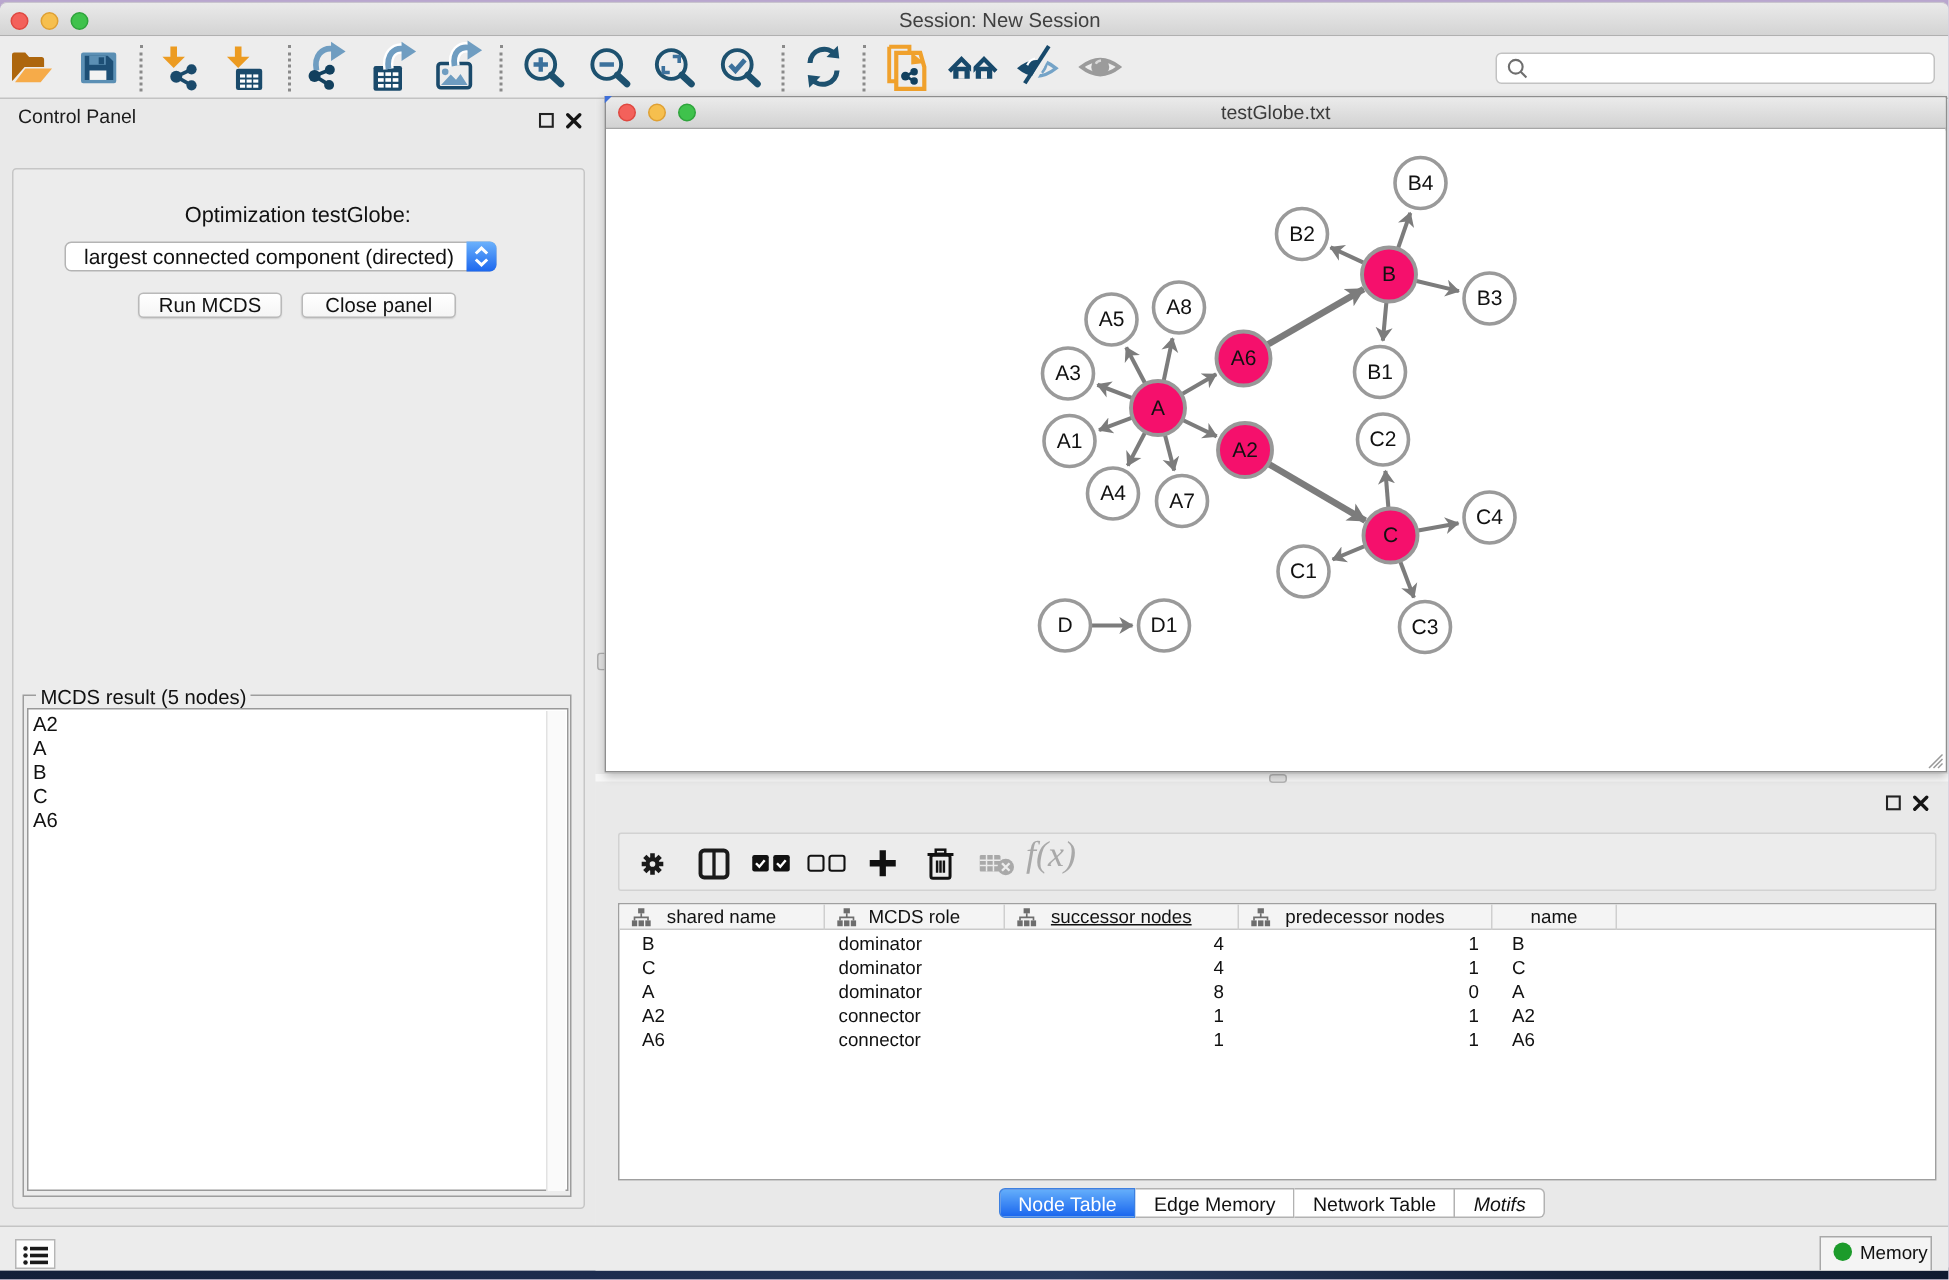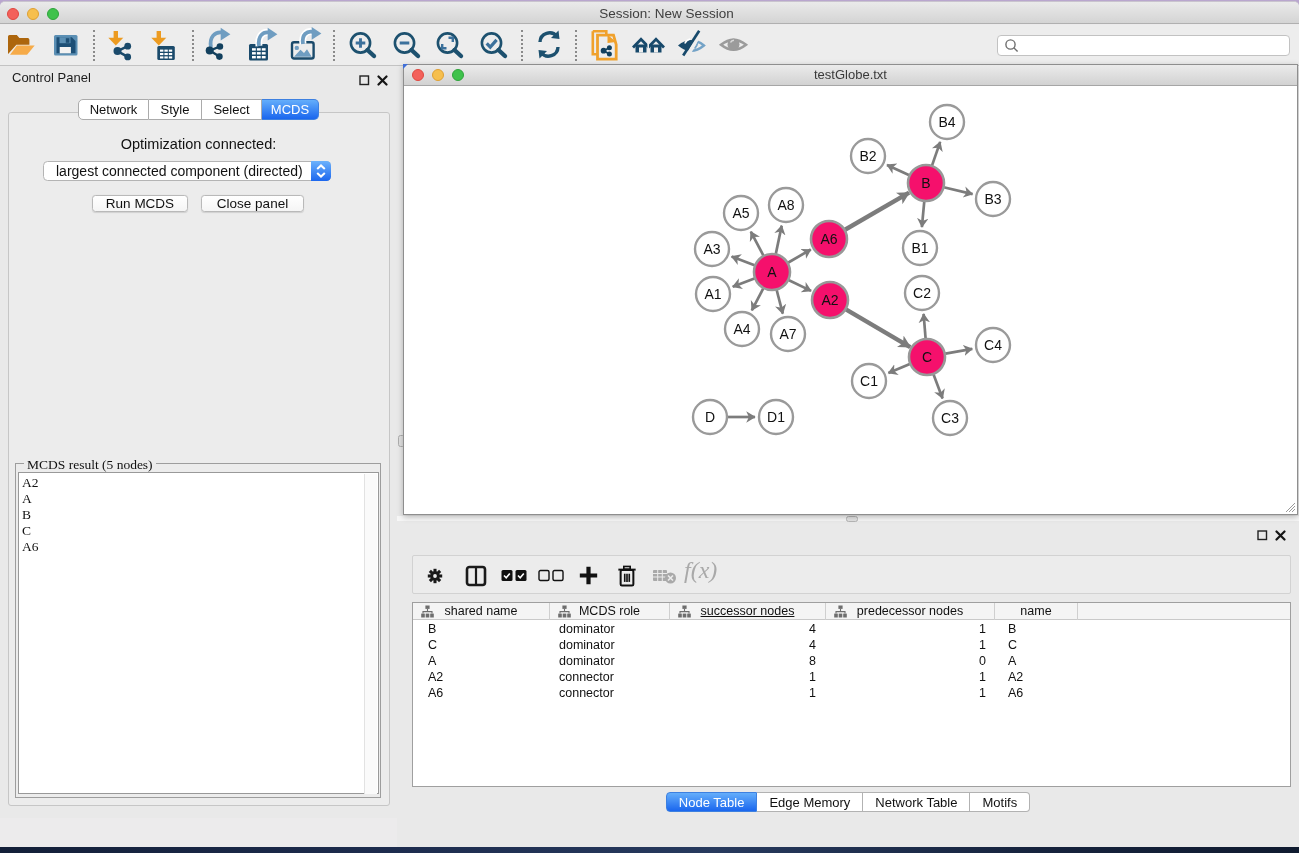--- a/index.html
+++ b/index.html
@@ -41,21 +41,21 @@
   font-size:14.5px; color:#111; }
 #dropdown { position:absolute; left:43px; top:95px; width:288px; height:20px;
   background:#fff; border:1px solid #b4b4b4; border-radius:4.5px; }
 #dropdown .dtext { position:absolute; left:12px; top:1px; font-size:14px; color:#111; }
 #dropdown .stepper { position:absolute; right:-1px; top:-1px; width:20px; height:20px;
   background:linear-gradient(#6cb2fc,#1c67ee); border-radius:0 4.5px 4.5px 0; }
 .btn { position:absolute; height:17px; background:linear-gradient(#ffffff,#f5f5f5);
   border:1px solid #b9b9b9; border-radius:3.5px; font-size:13.5px; color:#111;
   text-align:center; line-height:16px; box-shadow:0 0.5px 1px rgba(0,0,0,0.12); }
 #fieldset { position:absolute; left:15px; top:397px; width:366px; height:335px;
-  border:1px solid #9d9d9d;font-family:Liberation Serif, serif; }
+  border:1px solid #9d9d9d; }
 #fieldset .legend { position:absolute; left:8px; top:-7px; background:#ececec;
   padding:0 3px; font-size:13.5px; color:#111; }
 #listbox { position:absolute; left:2px; top:8px; width:361px; height:322px;
   background:#fff; border:1px solid #999; }
 #listbox .sbar { position:absolute; right:1px; top:1px; width:13px; height:320px;
   background:#fafafa; border-left:1px solid #e2e2e2; }
 #listbox .li { padding-left:3px; font-size:13.5px; color:#111; height:16px; line-height:16px; }
 
 #mdi { position:absolute; left:397px; top:64px; width:902px; height:836px; background:#e9e9e9; }
 #netwin { position:absolute; left:6px; top:-2px; width:895px; height:451px;
@@ -75,21 +75,21 @@
   background:#fff; border:1px solid #9f9f9f; }
 #thead { position:absolute; left:0; top:0; width:877px; height:17px; background:#f4f4f4;
   border-bottom:1px solid #c9c9c9; }
 .hcell { position:absolute; top:0; height:17px; border-right:1px solid #cfcfcf;
   font-size:12.5px; color:#111; text-align:center; line-height:17px; }
 .trow { position:absolute; font-size:12.5px; color:#111; height:16px; line-height:16px; }
 #ttabs { position:absolute; left:0; top:270px; width:100%; text-align:center; }
 .btab { display:inline-block; height:20px; line-height:19px; font-size:13px; color:#111;
   background:#fff; border:1px solid #b2b2b2; border-left:none; padding:0 12px; }
 .btab.first { border-left:1px solid #b2b2b2; border-radius:4px 0 0 4px; }
-.btab.last { border-radius:0 4px 4px 0; }
+.btab.last { border-radius:0 4px 4px 0;font-style:italic; }
 .btab.sel { background:linear-gradient(#64aefb,#1a66ee); color:#fff; border-color:#3d80e0; }
 
 #statusbar { position:absolute; left:0; top:815px; width:1299px; height:30px;
   background:#ececec; border-top:1px solid #c4c4c4; }
 #listbtn { position:absolute; left:10px; top:8px; width:27px; height:20px;
   background:#fdfdfd; border:1px solid #b5b5b5; }
 #membtn { position:absolute; right:11px; top:6px; width:75px; height:24px;
   background:#f4f4f4; border:1px solid #a8a8a8; font-size:12.5px;
   color:#111; text-align:left; line-height:21px; }
 .wctl { position:absolute; top:0; }
@@ -261,27 +261,21 @@
 </div>
 <div id="cpanel">
   <div class="panhead" style="position:absolute;left:12px;top:4px;">Control Panel</div>
   <svg class="wctl" style="left:359px;top:9px" width="11" height="11" viewBox="0 0 11 11">
     <rect x="1" y="1" width="8.5" height="8.5" fill="none" stroke="#222" stroke-width="1.4"></rect>
   </svg>
   <svg class="wctl" style="left:377px;top:9px" width="11" height="11" viewBox="0 0 11 11">
     <path d="M1.5,1.5 L9.5,9.5 M9.5,1.5 L1.5,9.5" stroke="#151515" stroke-width="2.2" stroke-linecap="round"></path>
   </svg>
   <div id="cp-content"></div>
-  <div id="cp-tabs">
-    <div class="tab first" style="width:71px;padding:0;">Network</div>
-    <div class="tab" style="width:53px;padding:0;">Style</div>
-    <div class="tab" style="width:60px;padding:0;">Select</div>
-    <div class="tab sel" style="width:57px;padding:0;">MCDS</div>
-  </div>
-  <div id="optlabel">Optimization connected:</div>
+  <div id="optlabel">Optimization testGlobe:</div>
   <div id="dropdown">
     <div class="dtext">largest connected component (directed)</div>
     <div class="stepper">
       <svg width="20" height="20" viewBox="0 0 20 20">
         <path d="M6.2,8 L10,4.4 L13.8,8" fill="none" stroke="#fff" stroke-width="2"></path>
         <path d="M6.2,12 L10,15.6 L13.8,12" fill="none" stroke="#fff" stroke-width="2"></path>
       </svg>
     </div>
   </div>
   <div class="btn" style="left:92px;top:129px;width:96px;">Run MCDS</div>
@@ -524,14 +518,32 @@
 <div class="trow" style="left:146px;top:82px;">connector</div>
 <div class="trow" style="left:303px;top:82px;width:100px;text-align:right;">1</div>
 <div class="trow" style="left:473px;top:82px;width:100px;text-align:right;">1</div>
 <div class="trow" style="left:595px;top:82px;">A6</div>
     </div>
     <div id="ttabs">
       <span class="btab first sel">Node Table</span><span class="btab">Edge Memory</span><span class="btab">Network Table</span><span class="btab last">Motifs</span>
     </div>
   </div>
 </div>
+<div id="statusbar">
+  <div id="listbtn">
+    <svg width="18" height="14" viewBox="0 0 18 14" style="position:absolute;left:4px;top:3px">
+      <g fill="#1a1a1a">
+        <circle cx="2" cy="2.4" r="1.5"></circle>
+              <circle cx="2" cy="7" r="1.5"></circle>
+              <circle cx="2" cy="11.6" r="1.5"></circle>
+        <rect x="5" y="1.2" width="12" height="2.4"></rect>
+              <rect x="5" y="5.8" width="12" height="2.4"></rect>
+              <rect x="5" y="10.4" width="12" height="2.4"></rect>
+      </g>
+    </svg>
+  </div>
+  <div id="membtn">
+    <svg width="13" height="13" viewBox="0 0 13 13" style="vertical-align:-2px;margin-left:8px;margin-right:5px;">
+      <circle cx="6.5" cy="6.5" r="6.2" fill="#1c9b2b"></circle>
+    </svg>Memory</div>
+</div>
 </div>
 </div>
 
 </body></html>

